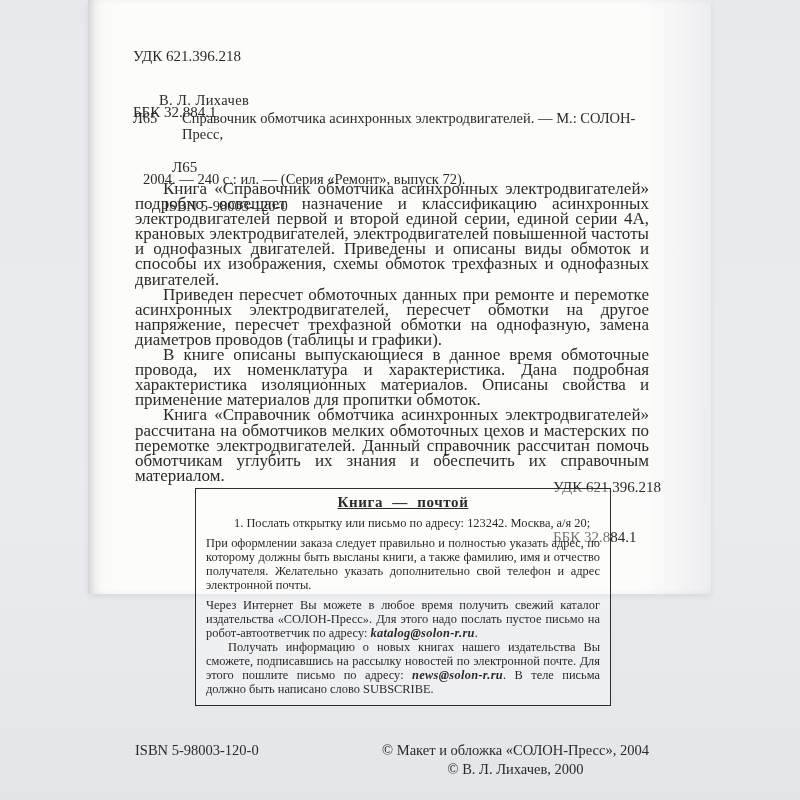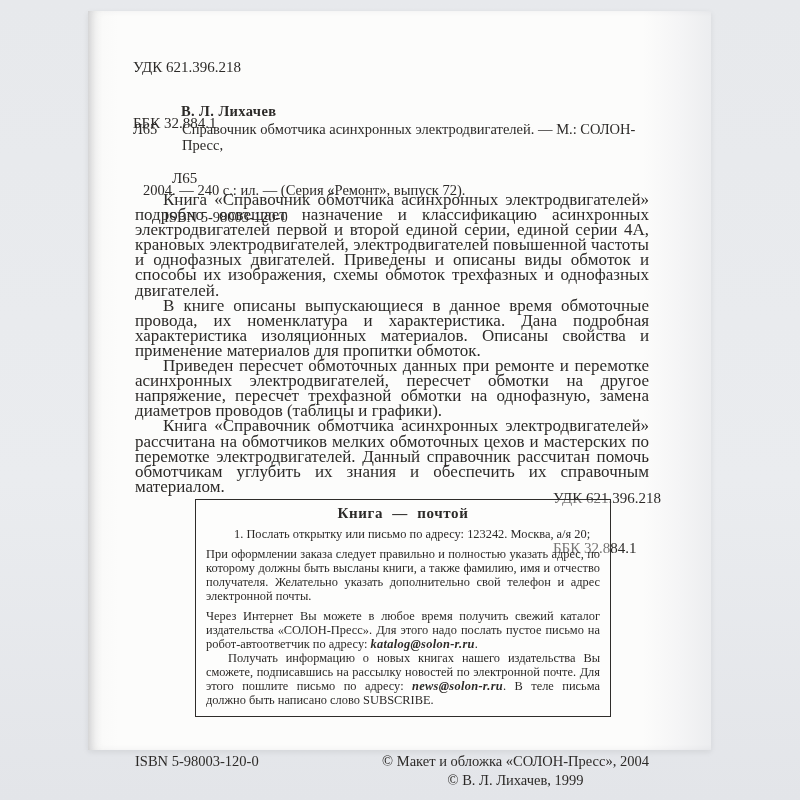--- a/index.html
+++ b/index.html
@@ -12,23 +12,23 @@
     font-family: "Liberation Serif", "DejaVu Serif", serif;
   }
   .backdrop {
     position: absolute;
     inset: 0;
     background: linear-gradient(to bottom, #e7e9ec 0%, #eaecef 60%, #e3e5e9 100%);
   }
   .page {
     position: absolute;
     left: 88px;
-    top: 11px;
+    top: 0;
     width: 623px;
-    height: 739px;
+    height: 594px;
     background: linear-gradient(to right, #f8f8f7 0px, #fcfcfb 30px, #fcfcfb 555px, #f5f5f6 590px, #ecedef 623px);
     box-shadow: inset 9px 0 12px -7px rgba(70,70,80,0.30), 0 2px 6px rgba(0,0,0,0.08);
     color: #2c2a28;
   }
   .top-codes {
     position: absolute;
     left: 45px;
     top: 10px;
     font-size: 15px;
     line-height: 18.5px;
@@ -37,21 +37,21 @@
   .top-codes .code-indent { margin-left: 39px; }
 
   .imprint {
     position: absolute;
     left: 45px;
     top: 92px;
     width: 520px;
     font-size: 14.5px;
     line-height: 16.5px;
   }
-  .author { font-weight: bold; margin-left: 48px; letter-spacing: 0.4px; }
+  .author { font-weight: normal; margin-left: 26px; letter-spacing: 0.4px; }
   .bib { position: relative; margin-top: 1px; }
   .bib-code { position: absolute; left: 0; top: 0; }
   .bib-line1 { display: block; margin-left: 49px; }
   .bib-line2 { display: block; margin-left: 10px; margin-top: 28px; }
   .isbn-line { margin-left: 31px; margin-top: 11px; }
 
   .annotation {
     position: absolute;
     left: 47px;
     top: 181px;
@@ -82,20 +82,21 @@
     line-height: 14px;
     background: rgba(255,255,255,0.35);
   }
   .mail-box-title {
     text-align: center;
     font-weight: bold;
     font-size: 15px;
     letter-spacing: 0.6px;
     word-spacing: 5px;
     margin: 2px 0 7px 0;
+    text-decoration: underline;
   }
   .mail-box p { margin: 0; text-align: justify; }
   .mail-box p.gap { margin-top: 6px; }
   .mail-box .indent { text-indent: 22px; }
   .mail-box .option { margin-left: 28px; text-align: left; }
   .email { font-weight: bold; font-style: italic; letter-spacing: 0.3px; }
 
   .footer {
     position: absolute;
     left: 47px;
@@ -127,39 +128,39 @@
     <div class="bib">
       <span class="bib-code">Л65</span>
       <span class="bib-line1">Справочник обмотчика асинхронных электродвигателей. — М.: СОЛОН-Пресс,</span>
       <span class="bib-line2">2004. — 240 с.: ил. — (Серия «Ремонт», выпуск 72).</span>
     </div>
     <div class="isbn-line">ISBN 5-98003-120-0</div>
   </div>
 
   <div class="annotation">
     <p>Книга «Справочник обмотчика асинхронных электродвигателей» подробно освещает назначение и классификацию асинхронных электродвигателей первой и второй единой серии, единой серии 4А, крановых электродвигателей, электродвигателей повышенной частоты и однофазных двигателей. Приведены и описаны виды обмоток и способы их изображения, схемы обмоток трехфазных и однофазных двигателей.</p>
+    <p>Приведен пересчет обмоточных данных при ремонте и перемотке асинхронных электродвигателей, пересчет обмотки на другое напряжение, пересчет трехфазной обмотки на однофазную, замена диаметров проводов (таблицы и графики).</p>
     <p>В книге описаны выпускающиеся в данное время обмоточные провода, их номенклатура и характеристика. Дана подробная характеристика изоляционных материалов. Описаны свойства и применение материалов для пропитки обмоток.</p>
-    <p>Приведен пересчет обмоточных данных при ремонте и перемотке асинхронных электродвигателей, пересчет обмотки на другое напряжение, пересчет трехфазной обмотки на однофазную, замена диаметров проводов (таблицы и графики).</p>
     <p>Книга «Справочник обмотчика асинхронных электродвигателей» рассчитана на обмотчиков мелких обмоточных цехов и мастерских по перемотке электродвигателей. Данный справочник рассчитан помочь обмотчикам углубить их знания и обеспечить их справочным материалом.</p>
   </div>
 
   <div class="right-codes">
     <div>УДК 621.396.218</div>
     <div>ББК 32.884.1</div>
   </div>
 
   <div class="mail-box">
     <div class="mail-box-title">Книга — почтой</div>
     <p class="option">1. Послать открытку или письмо по адресу: 123242. Москва, а/я 20;</p>
     <p class="gap">При оформлении заказа следует правильно и полностью указать адрес, по которому должны быть высланы книги, а также фамилию, имя и отчество получателя. Желательно указать дополнительно свой телефон и адрес электронной почты.</p>
     <p class="gap"><span>Через Интернет Вы можете в любое время получить свежий каталог издательства «СОЛОН-Пресс». Для этого надо послать пустое письмо на робот-автоответчик по адресу: </span><span class="email">katalog@solon-r.ru</span><span>.</span></p>
     <p class="indent"><span>Получать информацию о новых книгах нашего издательства Вы сможете, подписавшись на рассылку новостей по электронной почте. Для этого пошлите письмо по адресу: </span><span class="email">news@solon-r.ru</span><span>. В теле письма должно быть написано слово SUBSCRIBE.</span></p>
   </div>
 
   <div class="footer">
     <div>ISBN 5-98003-120-0</div>
     <div class="copyrights">
       <div>© Макет и обложка «СОЛОН-Пресс», 2004</div>
-      <div>© В. Л. Лихачев, 1999</div>
+      <div>© В. Л. Лихачев, 2000</div>
     </div>
   </div>
 
 </div>
 
 </body></html>

